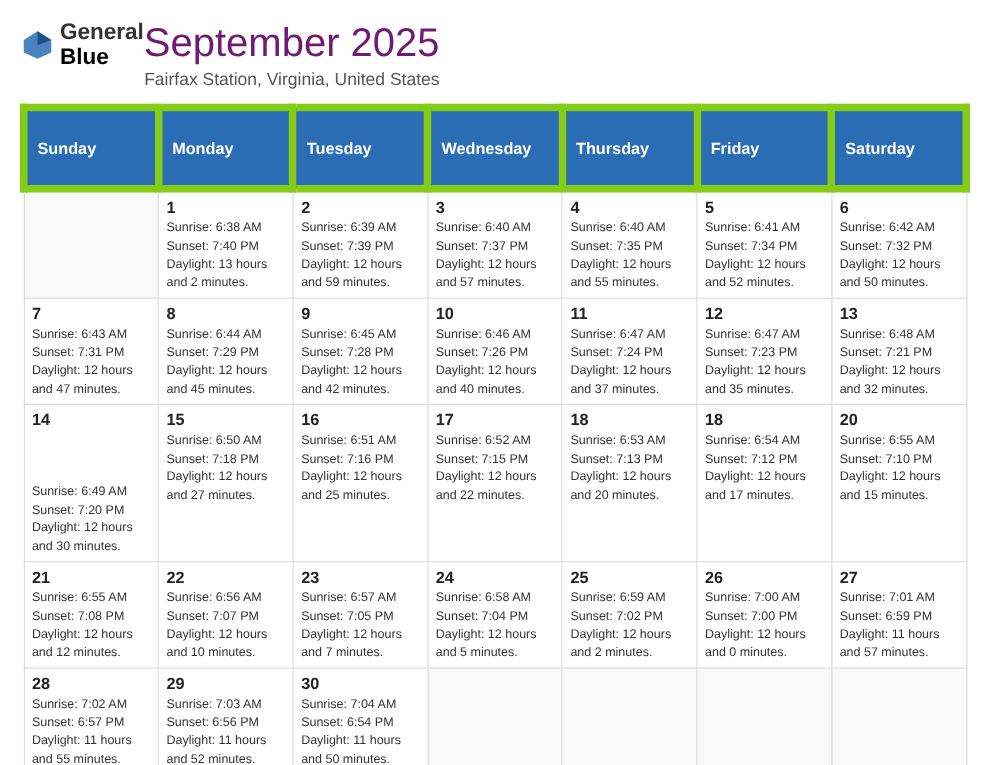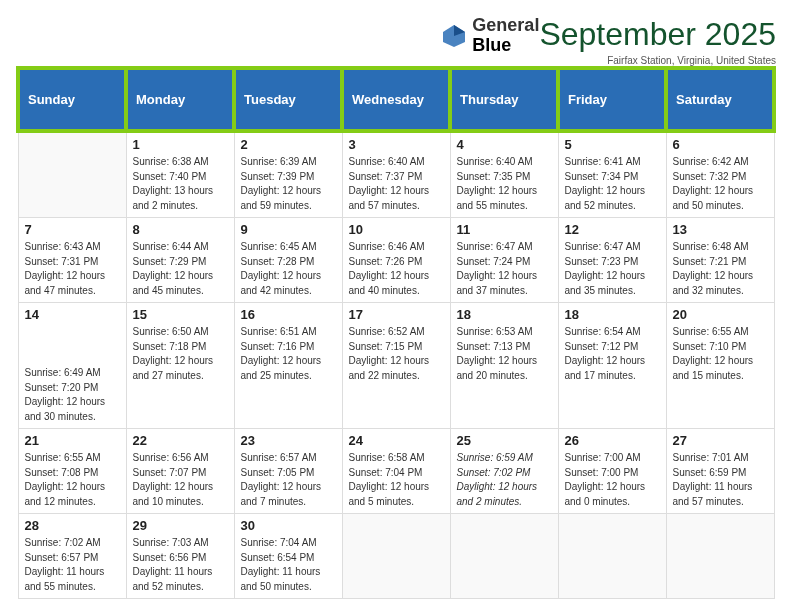--- a/index.html
+++ b/index.html
@@ -5,22 +5,23 @@
     * { box-sizing: border-box; margin: 0; padding: 0; }
     body {
       font-family: Arial, sans-serif;
       background: #fff;
       width: 792px;
       min-height: 612px;
       padding: 16px;
     }
     .header-area {
       display: flex;
-      justify-content: flex-end;
+      justify-content: flex-start;
       align-items: flex-start;
+      margin-bottom: 12px;
     }
     .logo {
       display: flex;
       align-items: center;
       gap: 4px;
     }
     .logo-text {
       font-size: 18px;
       font-weight: bold;
       line-height: 1.1;
@@ -30,40 +31,40 @@
     .logo-icon {
       width: 28px;
       height: 28px;
     }
     .title-area {
       text-align: right;
     }
     .month-title {
       font-size: 32px;
       font-weight: normal;
-      color: #14532d;
+      color: #701a75;
     }
     .location-title {
-      font-size: 10px;
+      font-size: 14px;
       color: #555;
       margin-top: 2px;
     }
     .calendar {
       width: 100%;
       border-collapse: collapse;
       border: 1px solid #ccc;
     }
     .calendar th {
       background: #2a6db5;
       color: #fff;
       font-size: 13px;
       font-weight: bold;
       padding: 22px 8px;
       text-align: left;
-      border: 4px solid #84cc16;
+      border: 6px solid #84cc16;
     }
     .calendar td {
       vertical-align: top;
       padding: 4px 6px;
       border: 1px solid #ddd;
       width: 14.28%;
       min-height: 80px;
       font-size: 10.5px;
       color: #333;
     }
@@ -286,21 +287,21 @@
         </td>
         <td>
           <div class="day-number">24</div>
           <div class="day-info" style="white-space: pre-line;">Sunrise: 6:58 AM
 Sunset: 7:04 PM
 Daylight: 12 hours
 and 5 minutes.</div>
         </td>
         <td>
           <div class="day-number">25</div>
-          <div class="day-info" style="white-space: pre-line; font-style: italic;">Sunrise: 6:59 AM
+          <div class="day-info" style="white-space: pre-line;">Sunrise: 6:59 AM
 Sunset: 7:02 PM
 Daylight: 12 hours
 and 2 minutes.</div>
         </td>
         <td>
           <div class="day-number">26</div>
           <div class="day-info" style="white-space: pre-line;">Sunrise: 7:00 AM
 Sunset: 7:00 PM
 Daylight: 12 hours
 and 0 minutes.</div>

